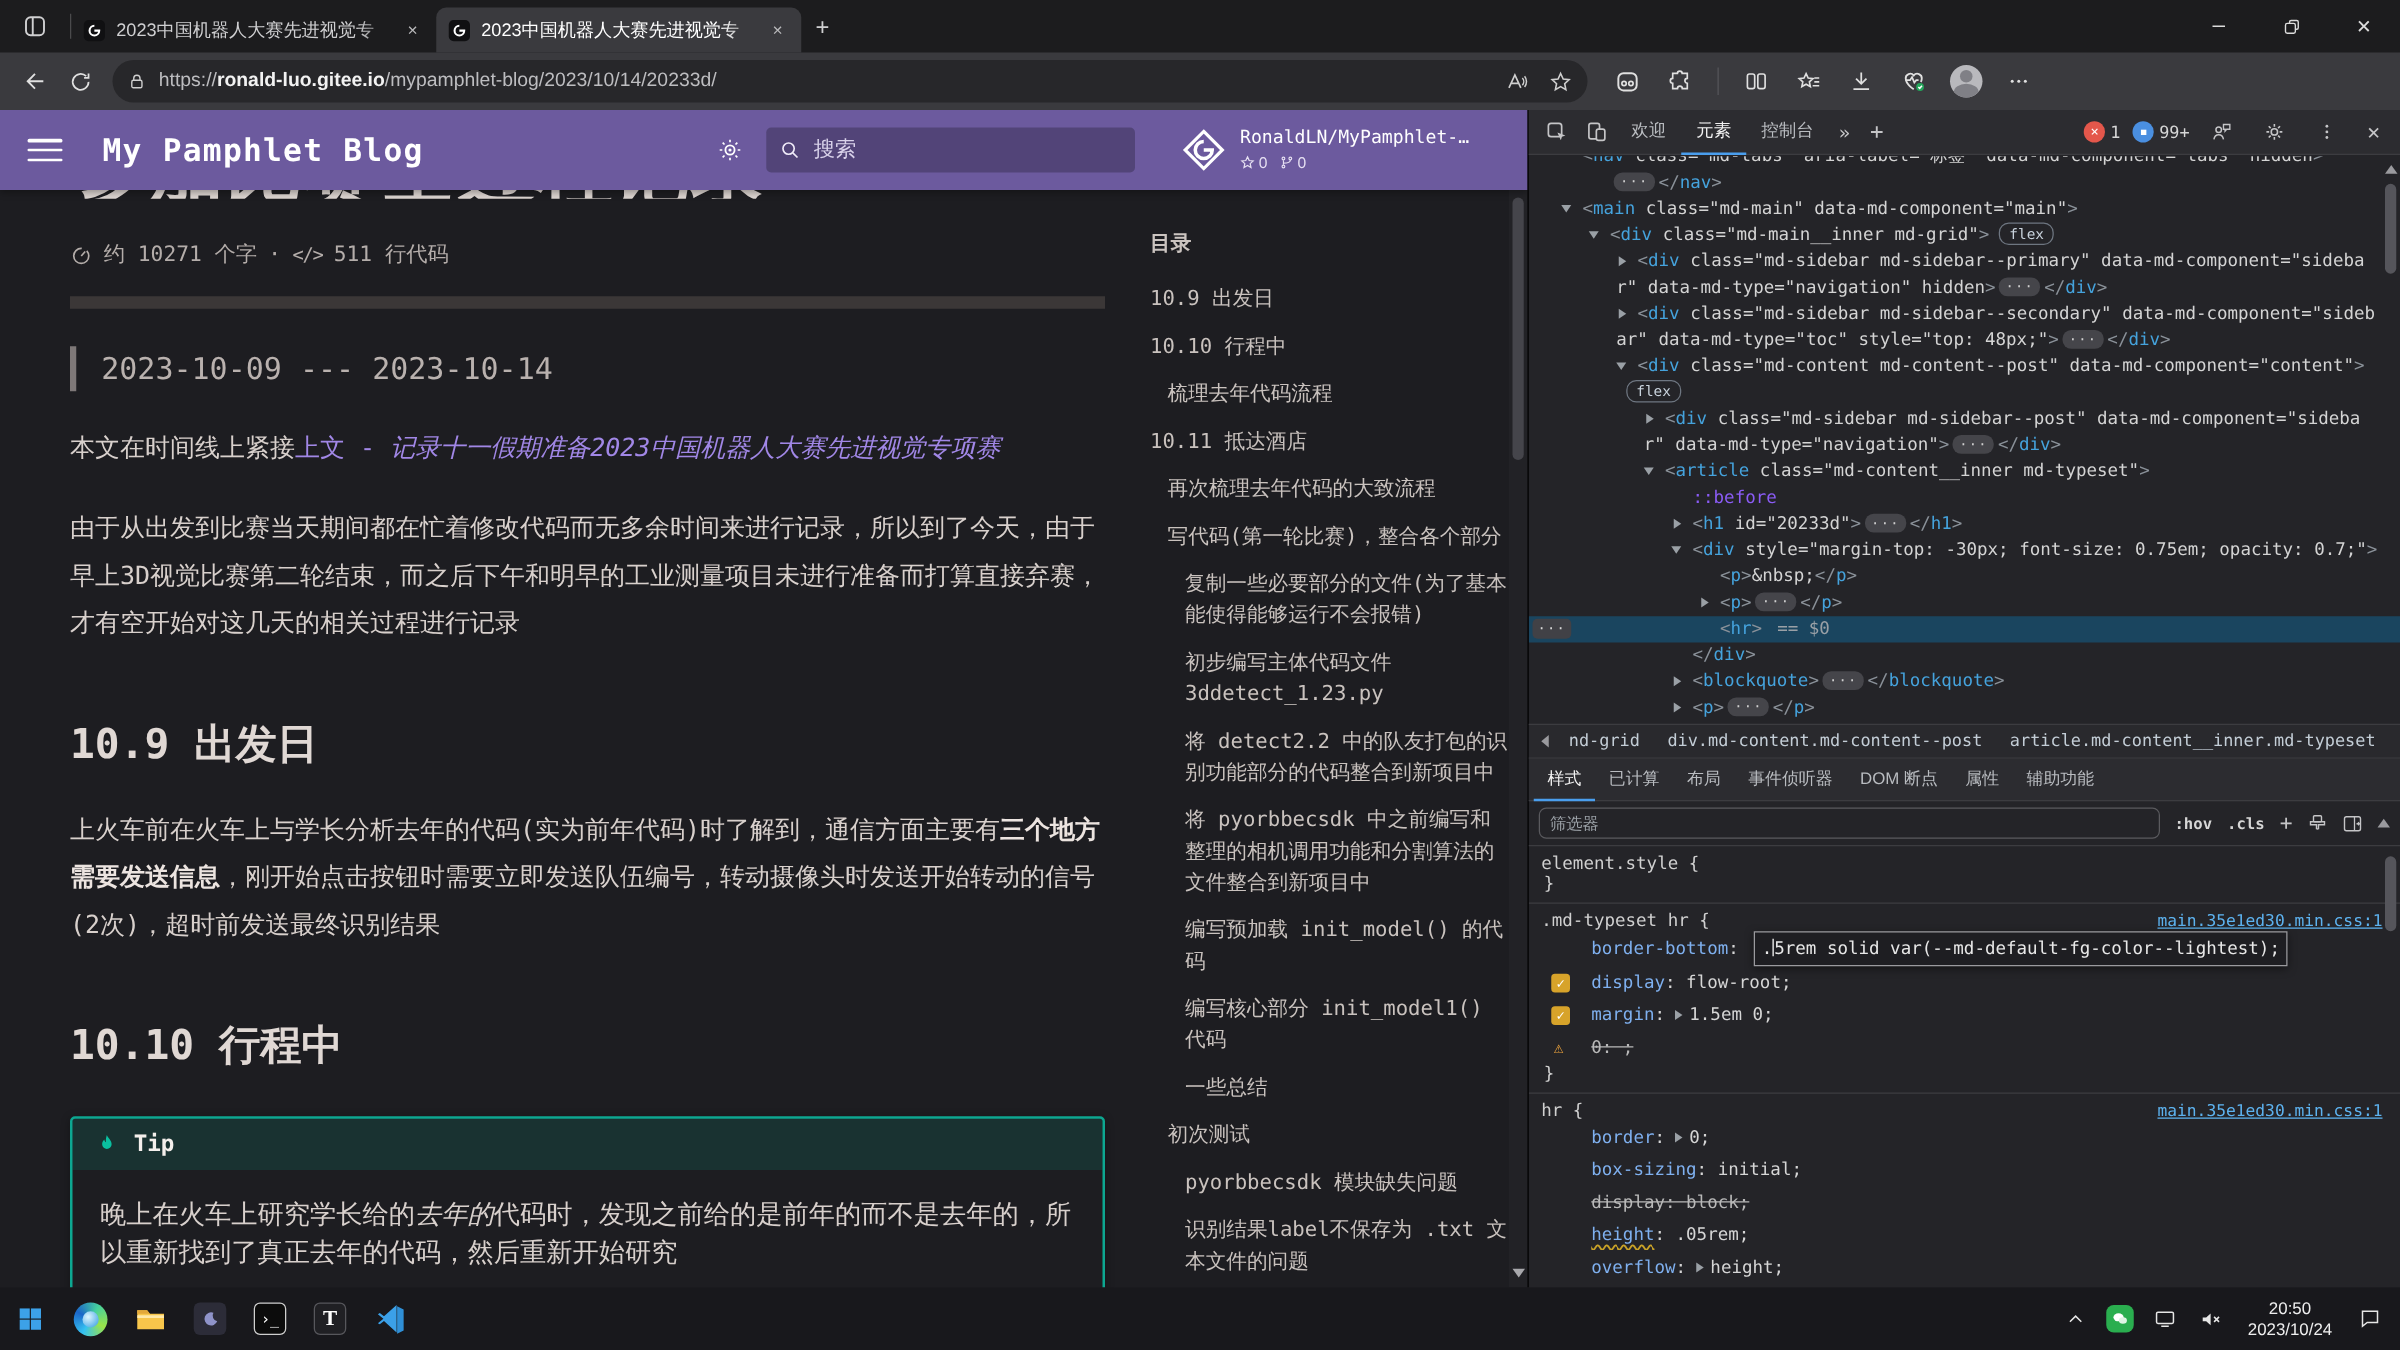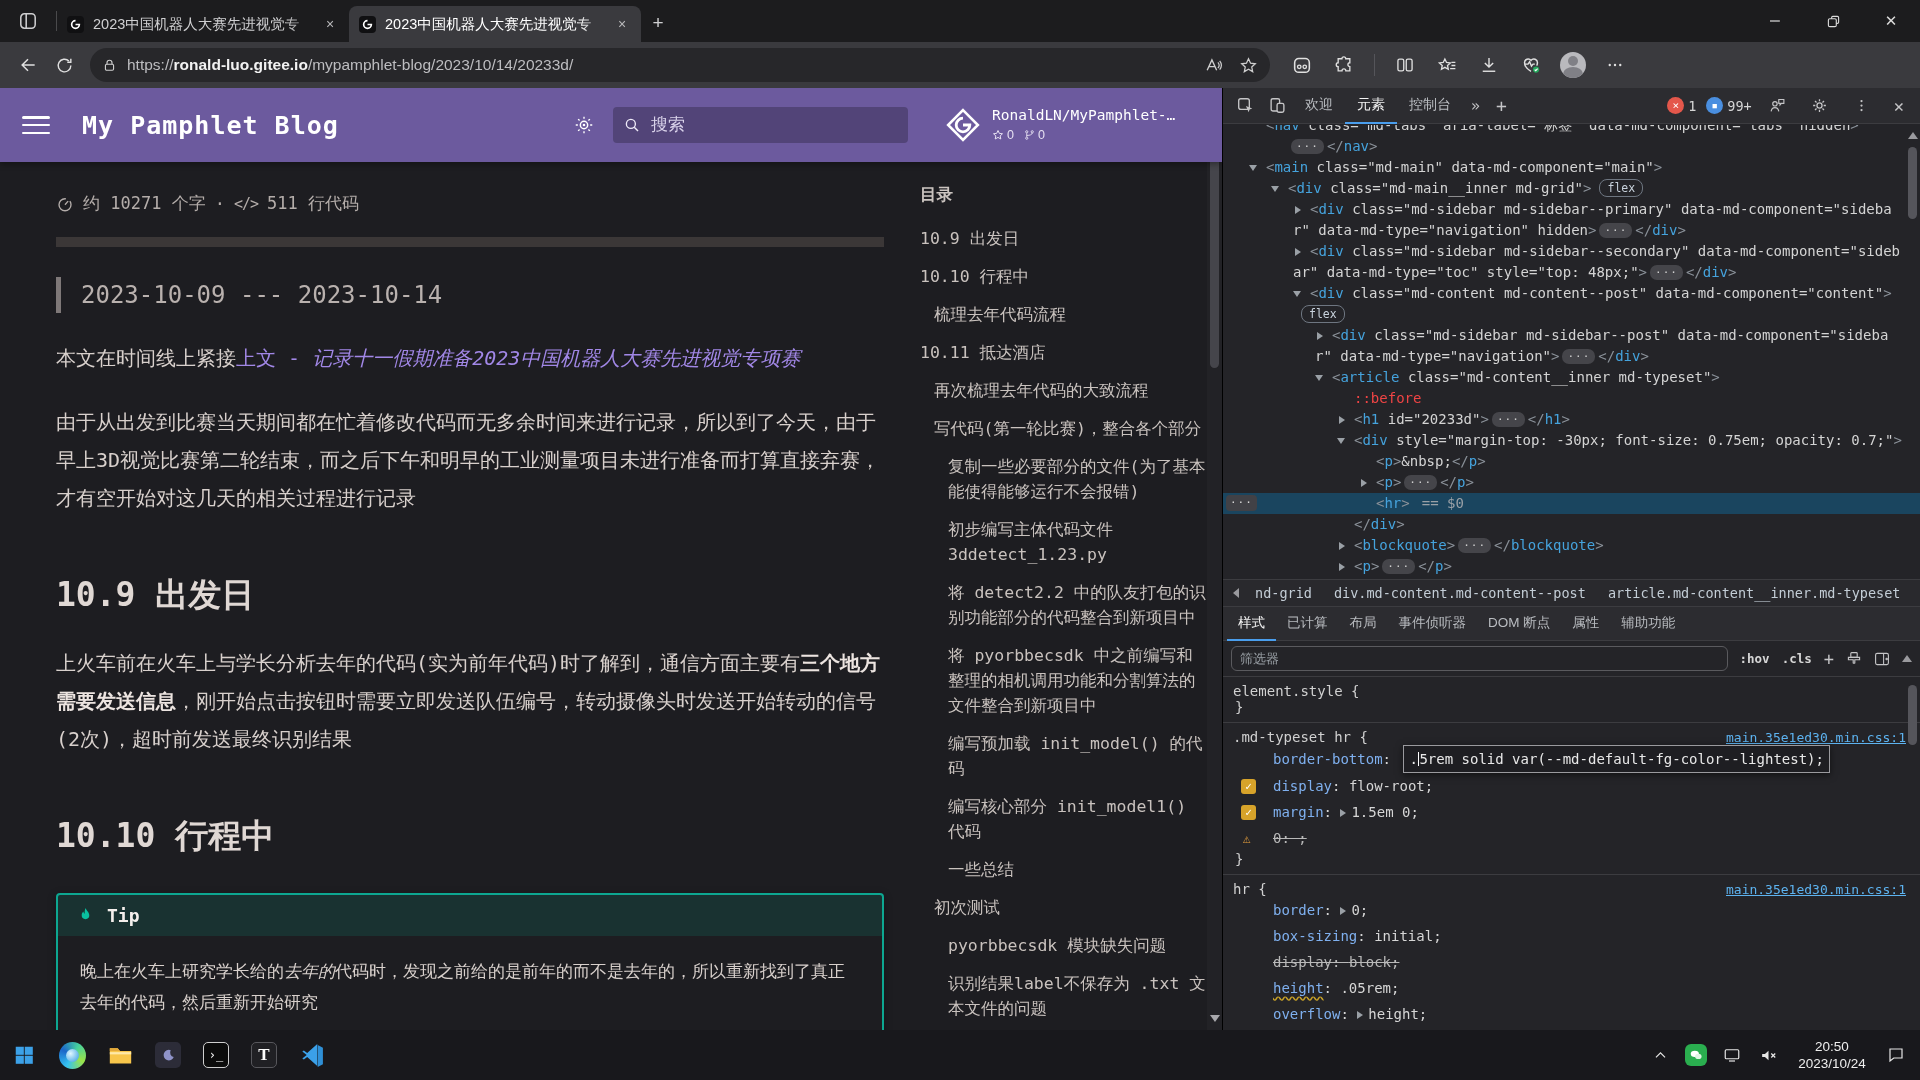--- a/index.html
+++ b/index.html
@@ -30,21 +30,21 @@
   .avatar{width:26px;height:26px;border-radius:50%;background:#b9b9bd;position:relative;overflow:hidden;}
   .avatar::before{content:"";position:absolute;left:8px;top:4px;width:10px;height:10px;border-radius:50%;background:#808086;}
   .avatar::after{content:"";position:absolute;left:3px;top:15px;width:20px;height:14px;border-radius:50%;background:#808086;}
 
   
   .viewport{position:absolute;top:88px;left:0;width:1920px;height:942px;display:flex;}
   .page-area{position:relative;width:1222px;height:942px;background:#1d1d21;overflow:hidden;}
   .devtools{position:relative;width:698px;height:942px;background:#242428;border-left:1px solid #000;font-family:"DejaVu Sans Mono",monospace;}
 
   
-  .site-header{position:absolute;top:0;left:0;width:100%;height:74px;background:#6c5a9e;display:flex;align-items:center;color:#fff;box-shadow:0 2px 6px rgba(0,0,0,.35);z-index:5;}
+  .site-header{position:absolute;top:0;left:0;width:100%;height:64px;background:#6c5a9e;display:flex;align-items:center;color:#fff;box-shadow:0 2px 6px rgba(0,0,0,.35);z-index:5;}
   .burger{width:28px;height:22px;margin-left:22px;display:flex;flex-direction:column;justify-content:space-between;padding:2px 0;}
   .burger i{display:block;height:2.5px;background:#fff;border-radius:2px;}
   .site-title{font-family:"DejaVu Sans Mono",monospace;font-size:25px;font-weight:bold;margin-left:32px;letter-spacing:1px;}
   .theme-toggle{margin-left:auto;width:30px;height:30px;display:flex;align-items:center;justify-content:center;}
   .searchbox{width:295px;height:36px;margin-left:14px;background:rgba(0,0,0,.24);border-radius:4px;display:flex;align-items:center;padding:0 10px;}
   .searchbox input{background:transparent;border:none;outline:none;color:#efeaf8;font-size:17px;width:100%;margin-left:10px;font-family:inherit;}
   .searchbox input::placeholder{color:#d9d2ea;opacity:1;}
   .repo{display:flex;align-items:center;margin-left:38px;margin-right:26px;width:250px;}
   .repo-meta{margin-left:12px;line-height:18px;}
   .repo-name{font-size:14.5px;font-family:"DejaVu Sans Mono",monospace;white-space:nowrap;}
@@ -59,21 +59,21 @@
   hr.thick{border:none;height:10px;background:#3b3737;margin:22px 0 0 0;}
   blockquote.date{margin:30px 0 0 0;border-left:5px solid #7e7878;padding:4px 0 4px 20px;color:#b9b1ae;font-size:24px;}
   .article p{font-size:20px;line-height:38px;margin-top:26px;}
   .article a{color:#a187e6;text-decoration:none;}
   .article .it{font-style:italic;}
   .article h2{font-size:33px;color:#e0d8d4;font-weight:bold;margin-top:56px;}
   .article b{color:#ece4e0;}
   .admonition{margin-top:34px;border:2px solid rgba(10,191,165,.85);border-radius:4px;box-shadow:0 2px 8px rgba(0,0,0,.3);}
   .adm-title{display:flex;align-items:center;gap:12px;background:rgba(0,191,165,.13);padding:10px 18px;font-size:18px;font-weight:bold;color:#f4efec;}
   .adm-body{padding:2px 22px 22px 22px;}
-  .adm-body p{font-size:17px;line-height:31px;margin-top:18px;}
+  .adm-body p{font-size:21px;line-height:31px;margin-top:18px;}
 
   .toc{position:absolute;left:920px;top:58px;width:286px;padding-top:38px;color:#c9c2be;font-family:"DejaVu Sans Mono","Liberation Sans",sans-serif;}
   .toc-title{font-size:16.5px;font-weight:bold;color:#cbc4c0;margin-bottom:20px;}
   .toc-item{font-size:16.5px;line-height:25px;margin-bottom:13px;cursor:pointer;}
   .toc-item.lvl2{padding-left:14px;}
   .toc-item.lvl3{padding-left:28px;}
 
   .page-scroll{position:absolute;right:0;top:58px;width:15px;height:884px;background:#222226;}
   .page-scroll .thumb{position:absolute;left:3px;top:12px;width:9px;height:210px;border-radius:5px;background:#45454b;}
   .page-scroll .down-arrow{position:absolute;left:3px;bottom:8px;width:0;height:0;border-left:5px solid transparent;border-right:5px solid transparent;border-top:7px solid #a8a8ac;}
@@ -99,21 +99,21 @@
   .t-row.clip .t-inner{margin-top:-10px;}
   .t-inner{word-break:break-all;}
   .gut{position:absolute;left:3px;top:2px;height:16px;padding:0 4px;background:#414146;border-radius:4px;color:#d8d8d8;font-size:11px;line-height:15px;letter-spacing:1px;}
   .arrow{display:inline-block;width:17px;margin-left:-0px;}
   .arrow.none{width:17px;}
   .arrow.open::before{content:"";display:inline-block;width:0;height:0;border-left:4.5px solid transparent;border-right:4.5px solid transparent;border-top:6.5px solid #9aa0a6;margin:0 4px 1px 0;}
   .arrow.closed::before{content:"";display:inline-block;width:0;height:0;border-top:4.5px solid transparent;border-bottom:4.5px solid transparent;border-left:6.5px solid #9aa0a6;margin:0 6px 0 2px;}
   .tk-p{color:#8a9199;}
   .tk-t{color:#45a3dd;}
   .tk-x{color:#d4d4d4;}
-  .pseudo{color:#ef4444;}
+  .pseudo{color:#8b5cf6;}
   .pill{display:inline-block;background:#45454a;border-radius:7px;padding:0 5px;margin:0 3px;color:#cfcfcf;font-size:11px;line-height:15px;vertical-align:1px;letter-spacing:1px;}
   .badge{display:inline-block;border:1px solid #6e7681;border-radius:8px;padding:0 7px;margin-left:8px;color:#c8d2dc;font-size:11.5px;line-height:16px;vertical-align:1px;}
   .note{color:#9aa0a6;margin-left:12px;}
   .dt-vscroll{position:absolute;right:2px;top:4px;width:11px;}
   .dt-vscroll .up{width:0;height:0;border-left:5px solid transparent;border-right:5px solid transparent;border-bottom:7px solid #9a9a9e;margin:4px auto 8px auto;}
   .dt-vscroll .th{width:9px;height:72px;background:#55555b;border-radius:5px;margin:0 auto;}
 
   .dt-crumbs{height:28px;border-top:1px solid #3c3c40;border-bottom:1px solid #3c3c40;background:#29292d;display:flex;align-items:center;gap:16px;padding:0 10px;font-size:13.5px;color:#c3cdd6;white-space:nowrap;overflow:hidden;}
   .crumb-arrow-l{width:0;height:0;border-top:5px solid transparent;border-bottom:5px solid transparent;border-right:6px solid #9a9a9e;flex:none;}
 

